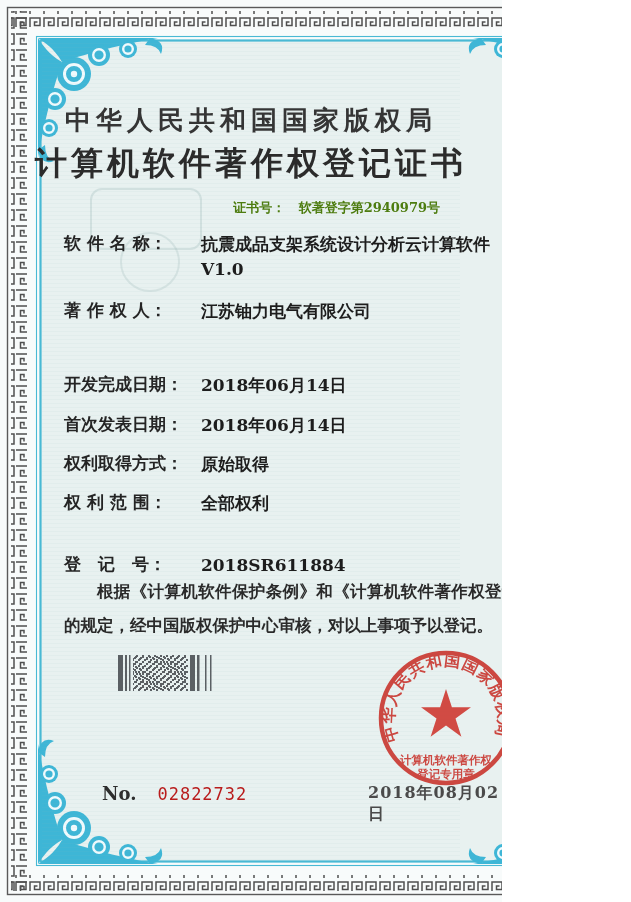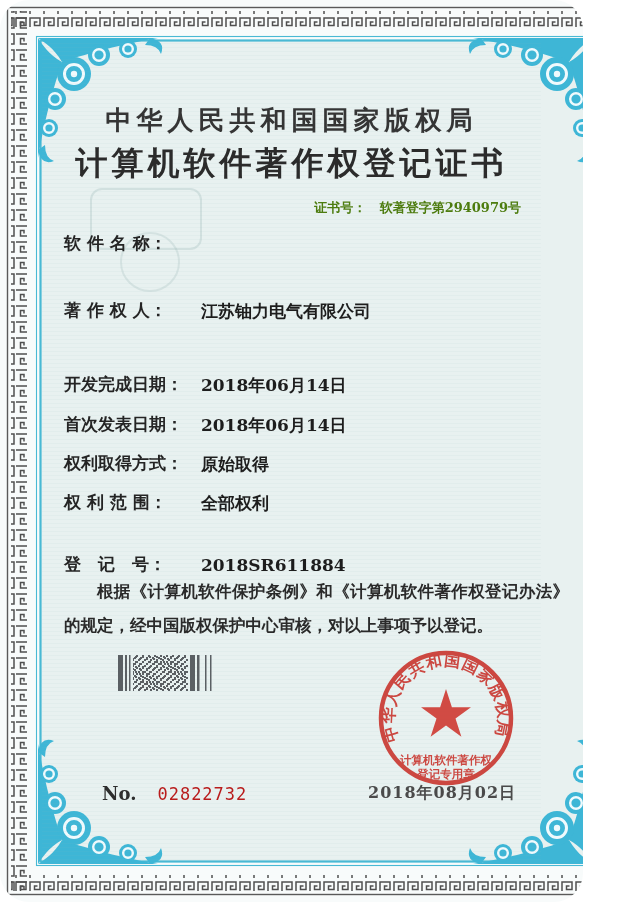--- a/index.html
+++ b/index.html
@@ -1,18 +1,18 @@
 <!DOCTYPE html>
 <html><head>
 <meta charset="utf-8">
 <style>
   html,body{margin:0;padding:0;background:#ffffff;}
   .certificate{
-    position:relative;width:583px;height:902px;background:#f8fbfb;
-    font-family:"DejaVu Serif","Liberation Serif",serif;overflow:hidden;border-radius:29px;
+    position:relative;width:502px;height:902px;background:#f8fbfb;
+    font-family:"DejaVu Serif","Liberation Serif",serif;overflow:hidden;
   }
   .border-svg{position:absolute;left:0;top:0;width:631px;height:902px;display:block;}
   .texture{position:absolute;left:42px;top:42px;right:42px;bottom:42px;
     background:repeating-linear-gradient(0deg, rgba(140,185,185,0.07) 0 1px, rgba(255,255,255,0) 1px 4px);
     pointer-events:none;}
   .abs{position:absolute;}
   .authority{top:103px;left:0;width:100%;text-align:center;font-size:26px;font-weight:bold;
     letter-spacing:5px;color:#353535;}
   .main-title{top:142px;left:0;width:100%;text-align:center;font-size:32px;font-weight:bold;
     letter-spacing:4px;color:#2b2b2b;}
@@ -100,20 +100,24 @@
 
   <div class="abs authority">中华人民共和国国家版权局</div>
   <div class="abs main-title">计算机软件著作权登记证书</div>
   <div class="abs cert-no-line">
     <span>证书号：</span>
     <span class="cert-no-value">软著登字第2940979号</span>
   </div>
 
   <div class="abs field-row row-0">
     <span class="label">软 件 名 称：</span>
+    <span class="value-block">
+      <div class="value">抗震成品支架系统设计分析云计算软件</div>
+      <div class="value">V1.0</div>
+    </span>
   </div>
   <div class="abs field-row row-1">
     <span class="label">著 作 权 人：</span>
     <span class="value-block"><div class="value">江苏铀力电气有限公司</div></span>
   </div>
   <div class="abs field-row row-2">
     <span class="label">开发完成日期：</span>
     <span class="value-block"><div class="value">2018年06月14日</div></span>
   </div>
   <div class="abs field-row row-3">

